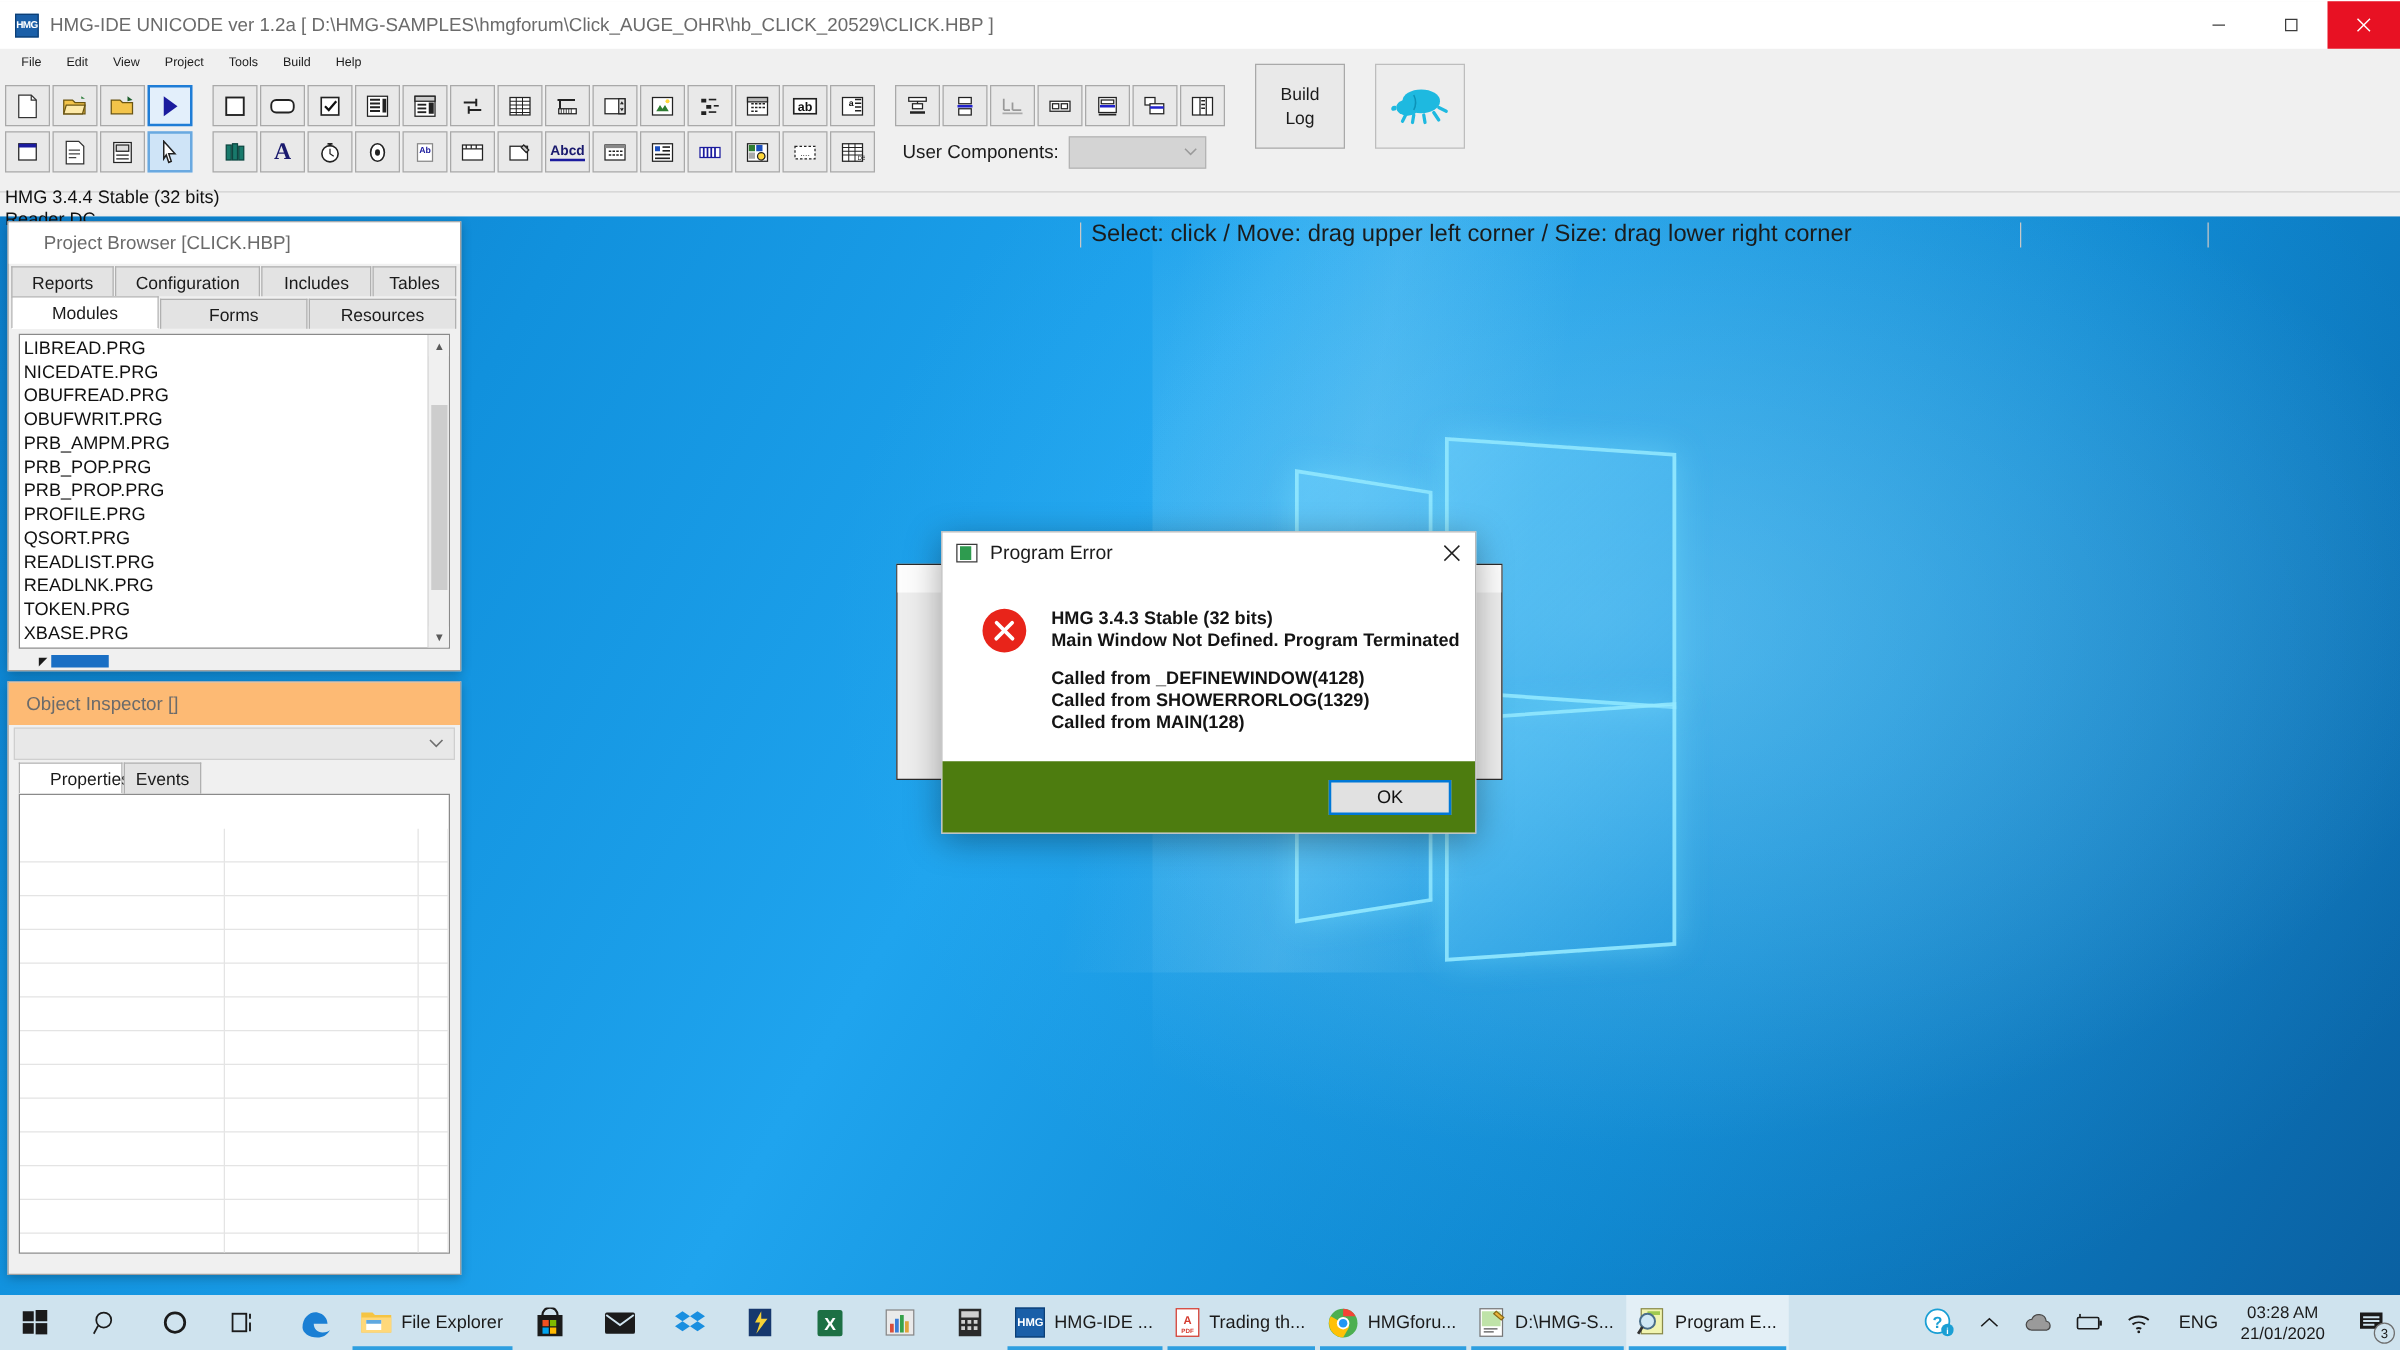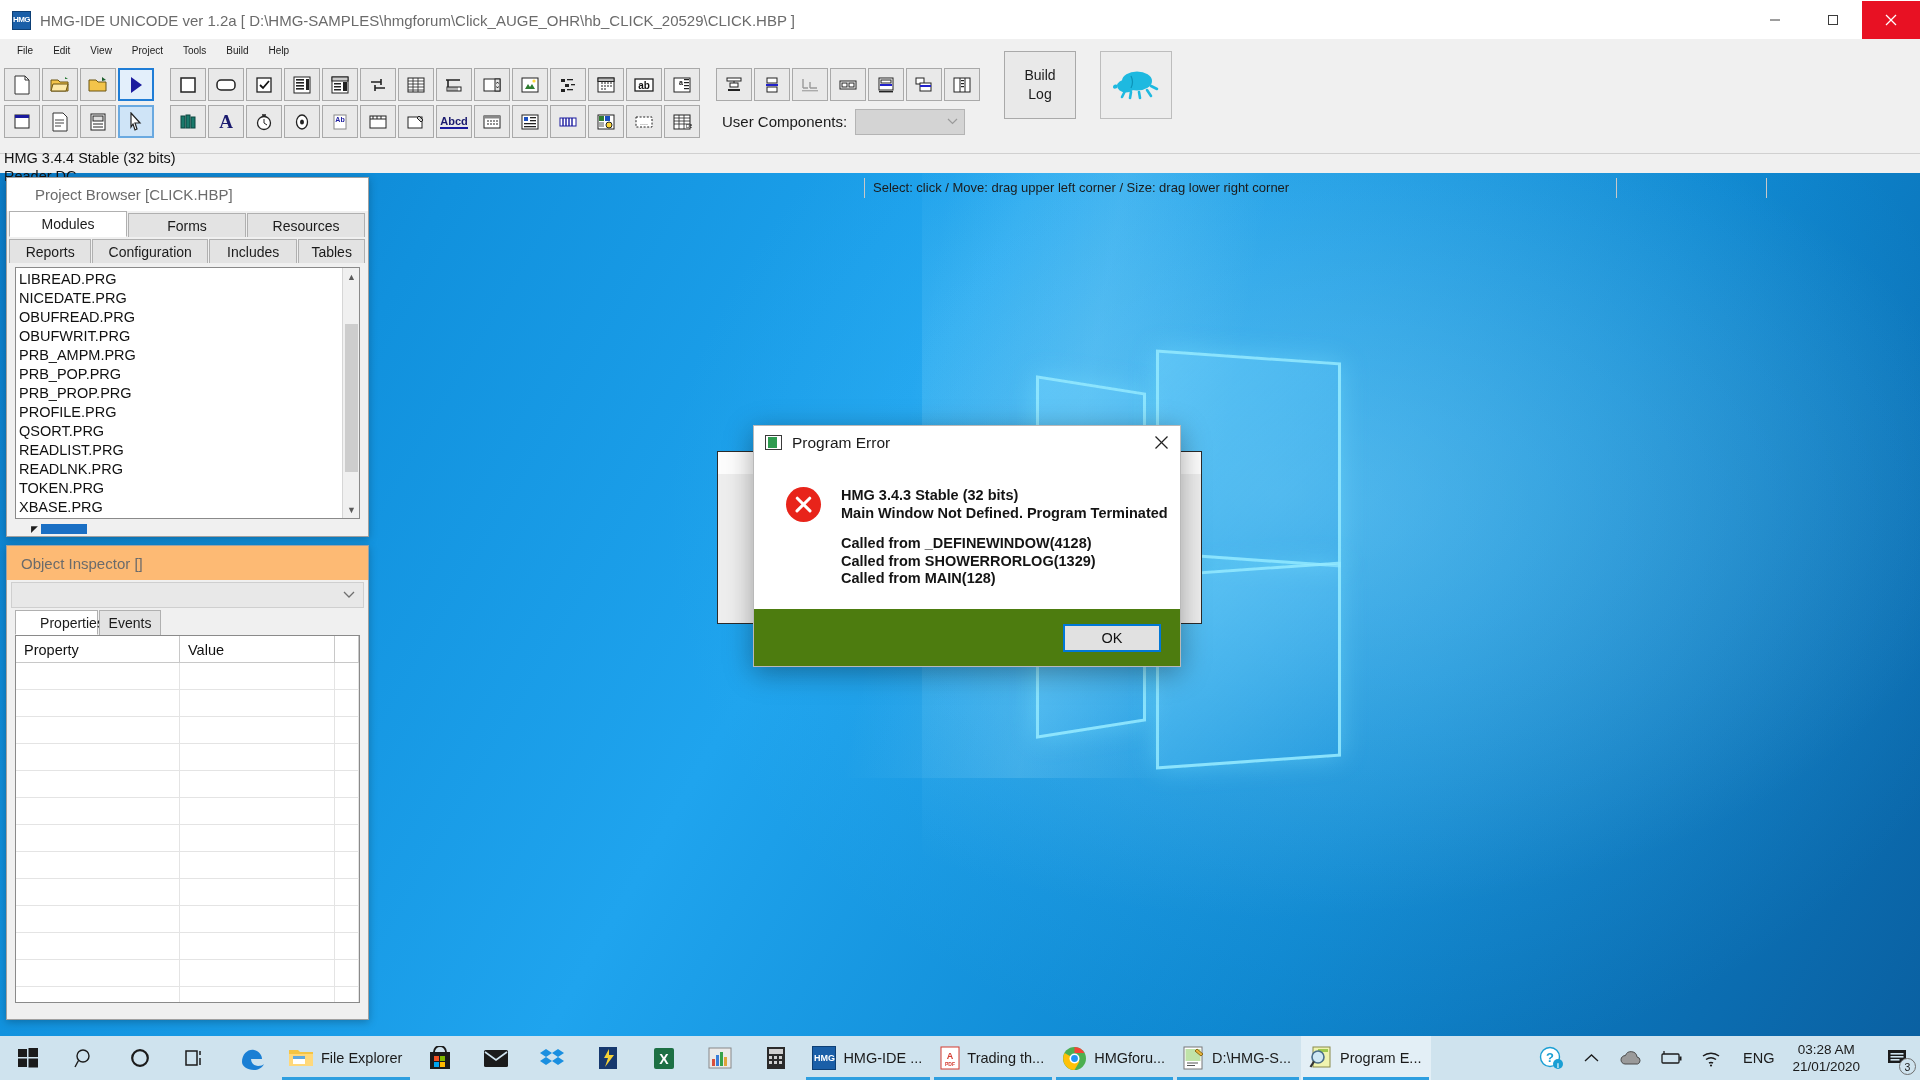--- a/index.html
+++ b/index.html
@@ -115,21 +115,21 @@
     width: 72px; height: 68px; background: #ededed; border: 1px solid #bdbdbd;
     display: flex; align-items: center; justify-content: center; margin-left: 24px; flex: none;
   }
 
   
   .ide-status {
     position: absolute; left: 0; bottom: 0; width: 1920px; height: 20px;
     background: #f0f0f0; border-top: 1px solid #d0d0d0;
     display: flex; align-items: center;
   }
-  .ide-status .cell { height: 20px; display: flex; align-items: center; font-size: 13px; color: #1b1b1b; margin-top: 48px; }
+  .ide-status .cell { height: 20px; display: flex; align-items: center; font-size: 19px; color: #1b1b1b; margin-top: 48px; }
   .ide-status .c1 { width: 865px; padding-left: 4px; border-right: 1px solid #c8c8c8; }
   .ide-status .c2 { width: 752px; padding-left: 8px; border-right: 1px solid #c8c8c8; }
   .ide-status .c3 { width: 150px; border-right: 1px solid #c8c8c8; }
   .ide-status .c4 { flex: 1; }
 
   
   .ver-line {
     position: absolute; left: 4px; top: 150px; font-size: 14.5px; color: #111;
     white-space: nowrap;
   }
@@ -709,30 +709,30 @@
       <div class="cell c3"></div>
       <div class="cell c4"></div>
     </div>
   </div>
 
   <div class="ver-line">HMG 3.4.4 Stable (32 bits)</div>
   <div class="ver-line2">Reader DC</div>
 
   <div class="pbwin">
     <div class="cap">Project Browser [CLICK.HBP]</div>
-    <div class="tabrow r2">
-      <div class="tab active">Modules</div>
-      <div class="tab">Forms</div>
-      <div class="tab">Resources</div>
-    </div>
     <div class="tabrow r1">
       <div class="tab">Reports</div>
       <div class="tab">Configuration</div>
       <div class="tab">Includes</div>
       <div class="tab">Tables</div>
+    </div>
+    <div class="tabrow r2">
+      <div class="tab active">Modules</div>
+      <div class="tab">Forms</div>
+      <div class="tab">Resources</div>
     </div>
     <div class="listbox">
       <ul id="modules-list">
           <li>LIBREAD.PRG</li>
           <li>NICEDATE.PRG</li>
           <li>OBUFREAD.PRG</li>
           <li>OBUFWRIT.PRG</li>
           <li>PRB_AMPM.PRG</li>
           <li>PRB_POP.PRG</li>
           <li>PRB_PROP.PRG</li>
@@ -760,25 +760,20 @@
     <div class="oi-combo">
       <svg width="12" height="8" viewBox="0 0 12 8">
           <path d="M1 1l5 5 5-5" fill="none" stroke="#6f6f6f" stroke-width="1.3"></path>
         </svg>
     </div>
     <div class="oi-tabs">
       <div class="tab active">Properties</div>
       <div class="tab">Events</div>
     </div>
     <div class="grid">
-      <div class="grid-head">
-        <div class="gh gh1">Property</div>
-        <div class="gh gh2">Value</div>
-        <div class="gh gh3"></div>
-      </div>
       <div class="grid-rows" id="grid-rows">
           <div class="grow">
             <div class="c c1"></div>
             <div class="c c2"></div>
             <div class="c c3"></div>
           </div>
           <div class="grow">
             <div class="c c1"></div>
             <div class="c c2"></div>
             <div class="c c3"></div>

